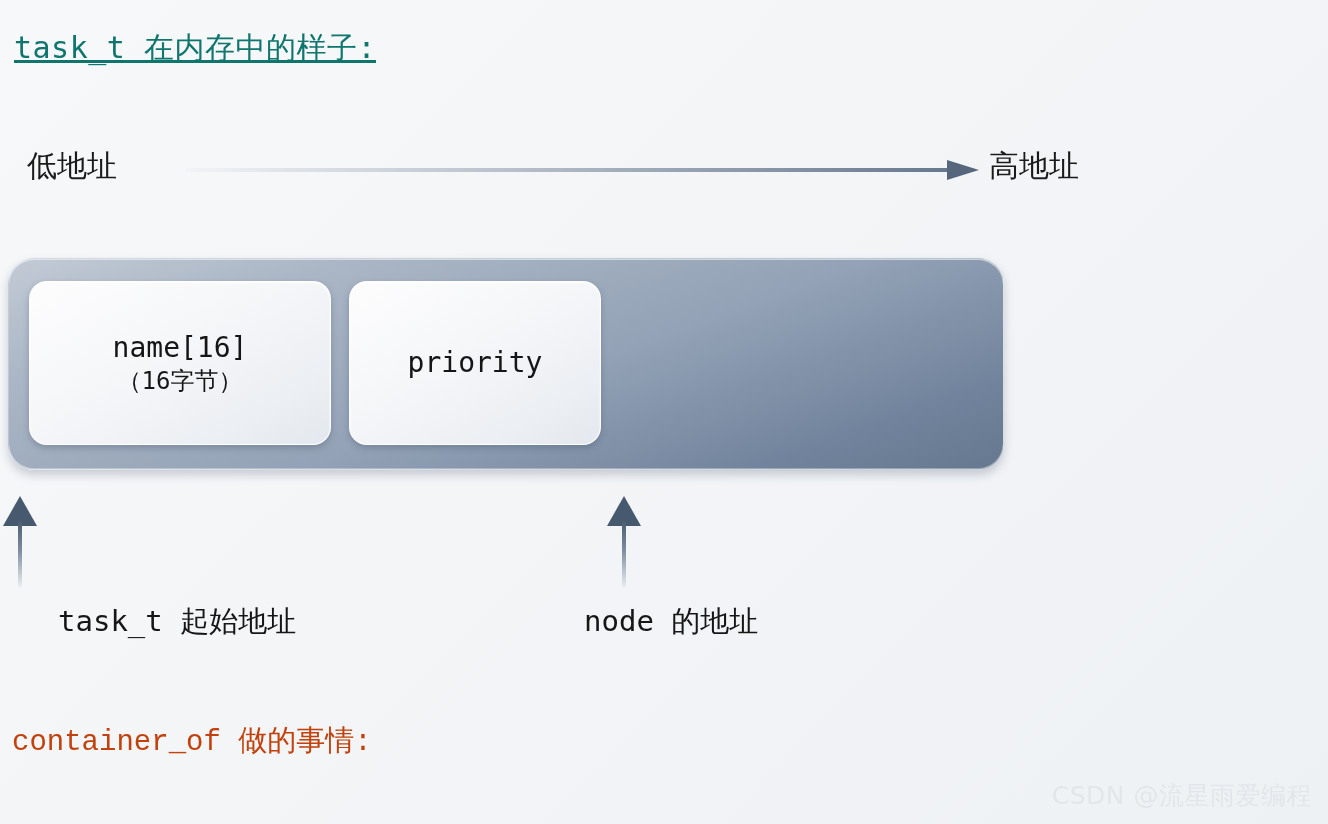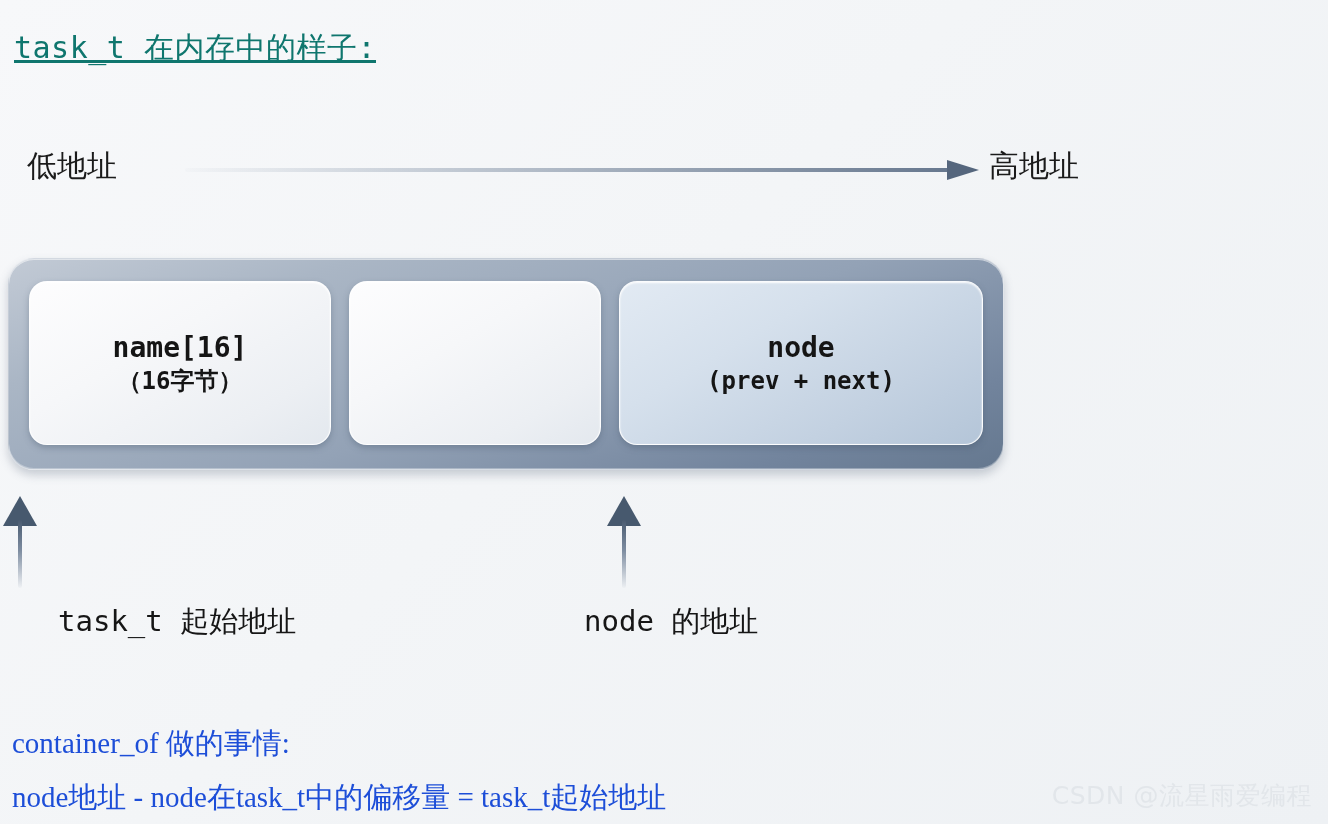--- a/index.html
+++ b/index.html
@@ -118,21 +118,20 @@
     flex-direction: column;
     align-items: center;
     justify-content: center;
     text-align: center;
     border: 1px solid rgba(255,255,255,0.9);
     box-shadow:
       0 3px 6px rgba(70,85,105,0.35),
       inset 0 1px 2px rgba(255,255,255,0.95);
     font-family: "DejaVu Sans Mono", "Liberation Mono", monospace;
     color: #151515;
-    font-weight: bold;
   }
   .field .line1 {
     font-size: 28px;
     line-height: 1.28;
     white-space: nowrap;
   }
   .field .line2 {
     font-size: 24px;
     line-height: 1.28;
     white-space: nowrap;
@@ -192,22 +191,22 @@
   .explain {
     position: absolute;
     left: 12px;
     top: 716px;
     width: 1300px;
   }
   .explain .row {
     font-size: 29px;
     line-height: 54px;
     white-space: nowrap;
-    color: #1d4ed8;
-    font-family: Liberation Serif, serif;
+    color: #c2410c;
+    font-family: Liberation Mono, monospace;
   }
 
   
   .watermark {
     position: absolute;
     right: 16px;
     bottom: 12px;
     font-size: 25px;
     color: #e2e6ea;
     letter-spacing: 0.5px;
@@ -236,42 +235,38 @@
 
   <div class="struct-outer">
     <div class="fields">
 
       <div class="field pale f-name">
         <div class="line1">name[16]</div>
         <div class="line2">（16字节）</div>
       </div>
 
       <div class="field pale f-priority">
+        <div class="line1">priority</div>
       </div>
 
-      <div class="field blue f-node">
-        <div class="line1">node</div>
-        <div class="line2">(prev + next)</div>
-      </div>
 
     </div>
   </div>
 
   <div class="ptr ptr-1">
     <div class="tip"></div>
     <div class="stem"></div>
   </div>
   <div class="ptr-label l1">task_t 起始地址</div>
 
   <div class="ptr ptr-2">
     <div class="tip"></div>
     <div class="stem"></div>
   </div>
   <div class="ptr-label l2">node 的地址</div>
 
   <div class="explain">
     <div class="row">container_of 做的事情:</div>
-    <div class="row">node地址 - node在task_t中的偏移量 = task_t起始地址</div>
   </div>
 
   <div class="watermark">CSDN @流星雨爱编程</div>
 
 </div>
 
 </body></html>

